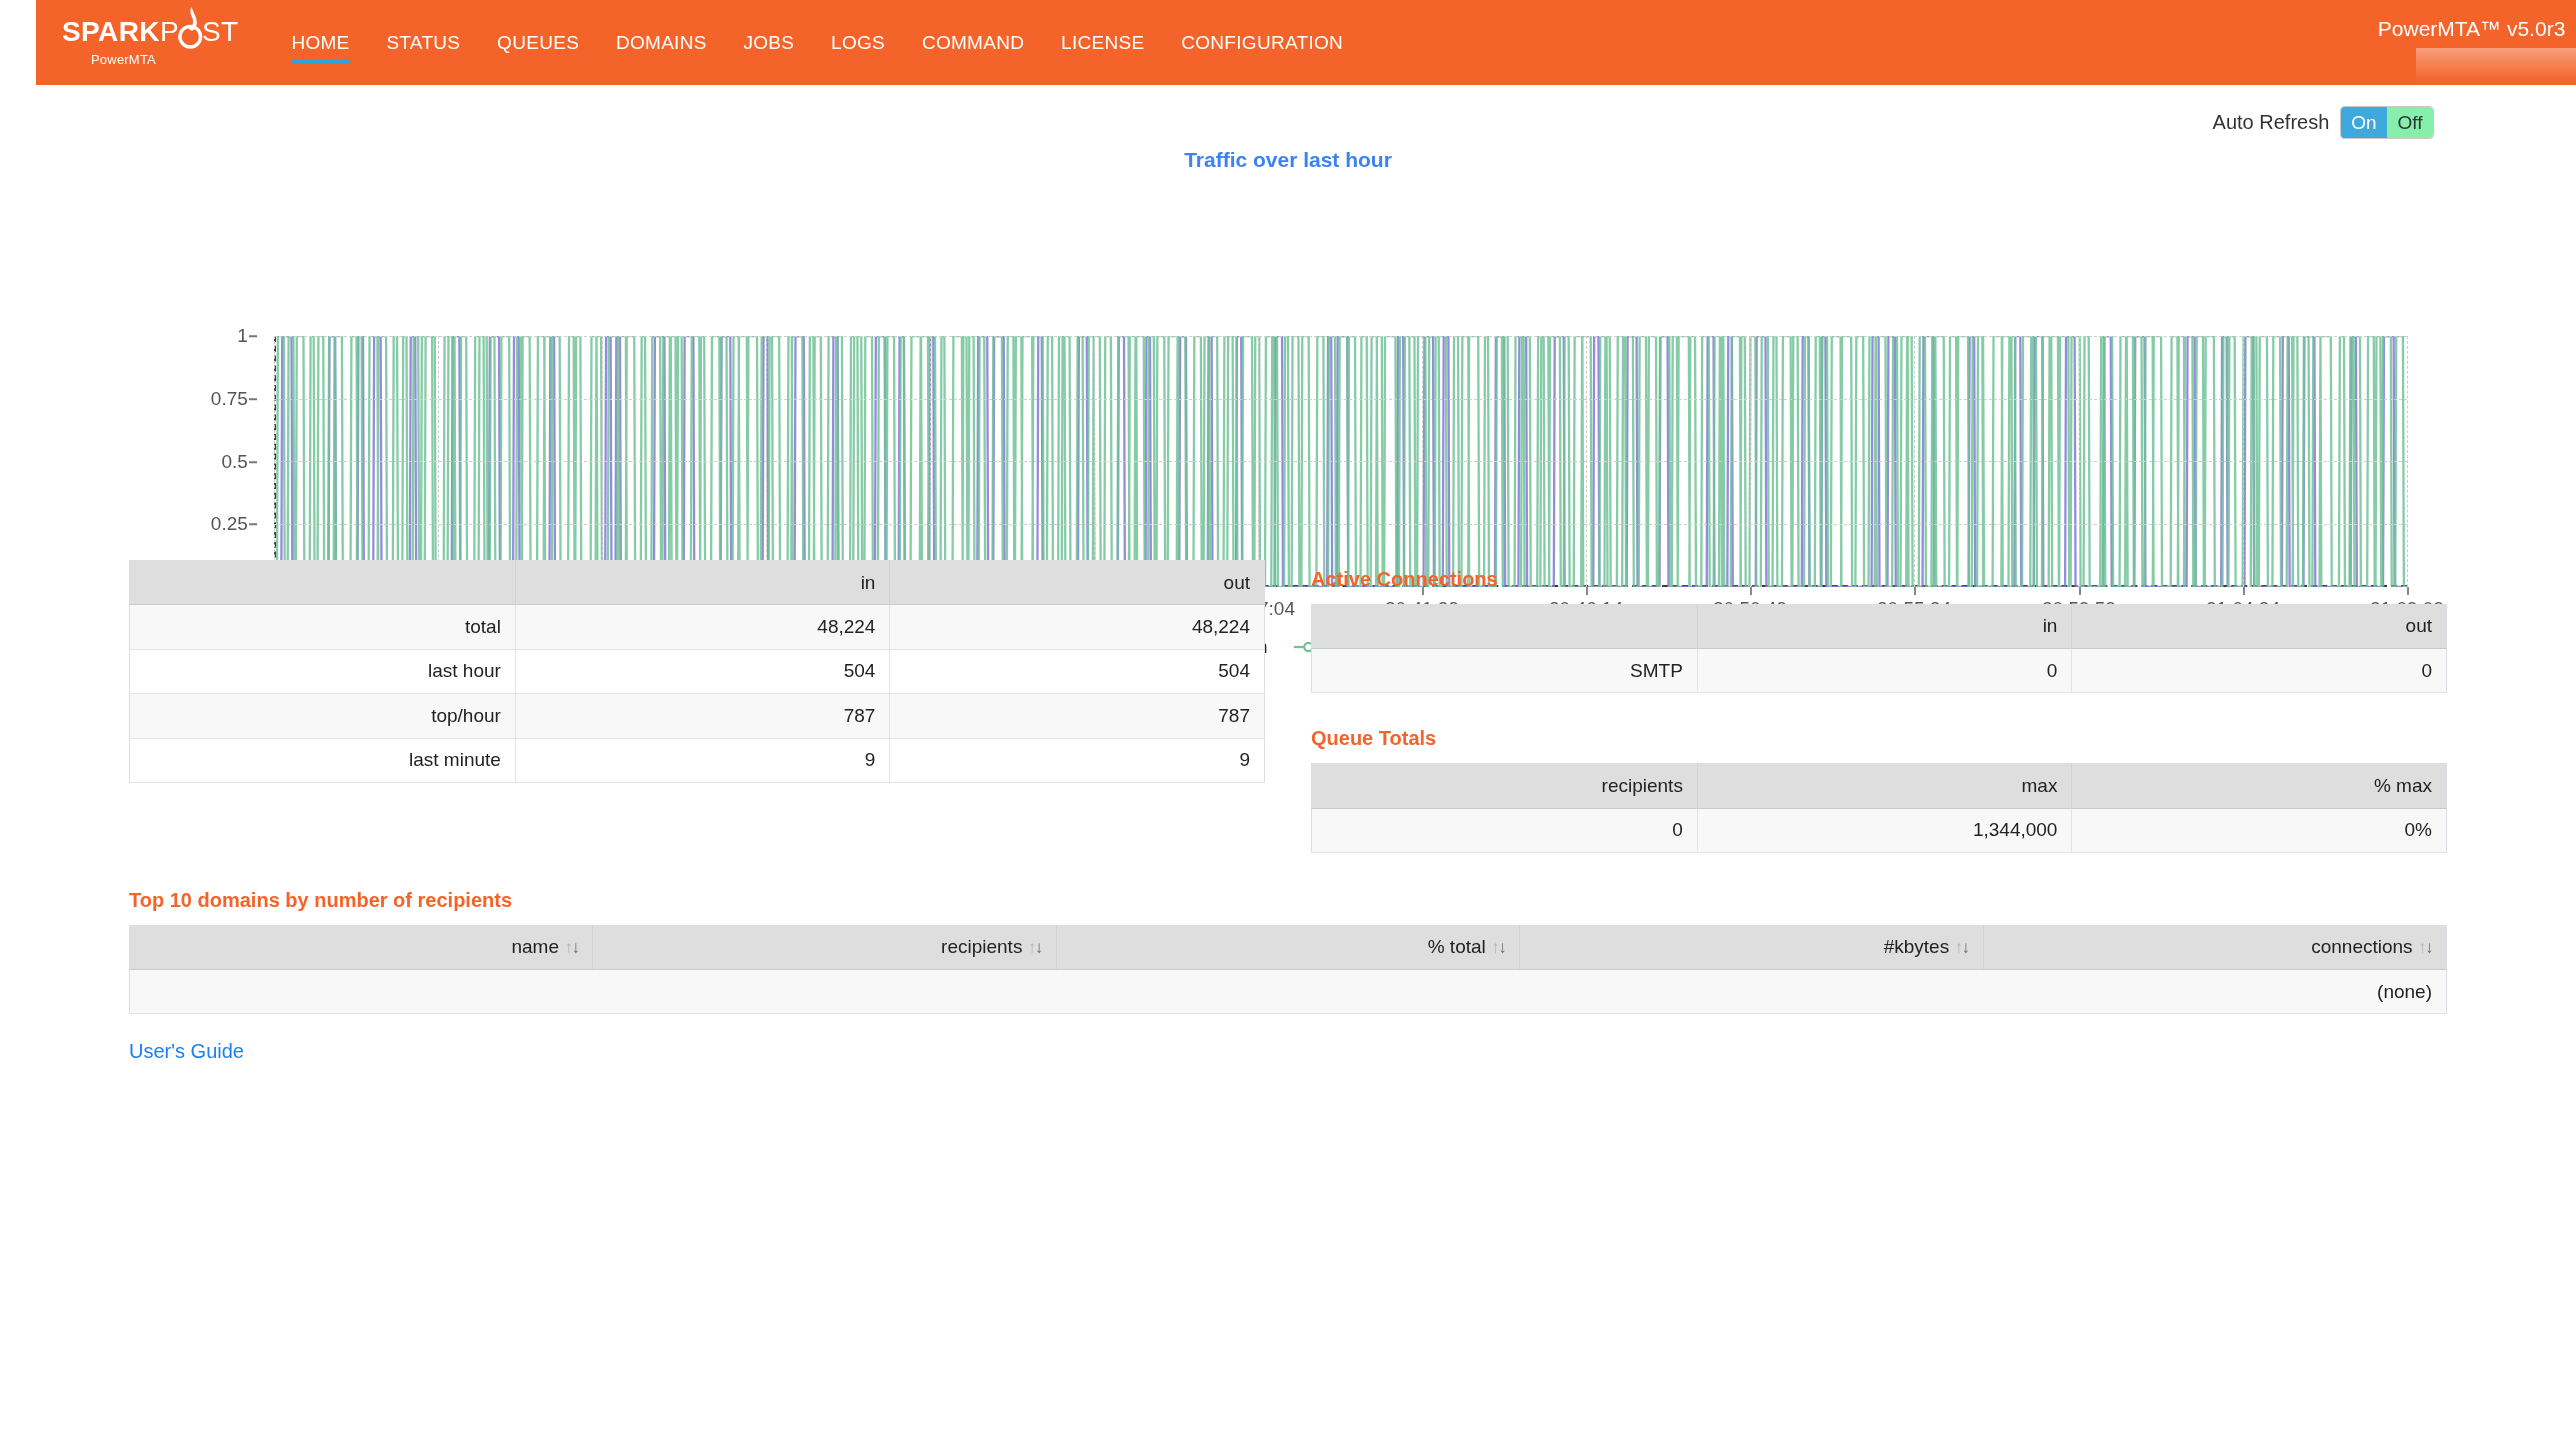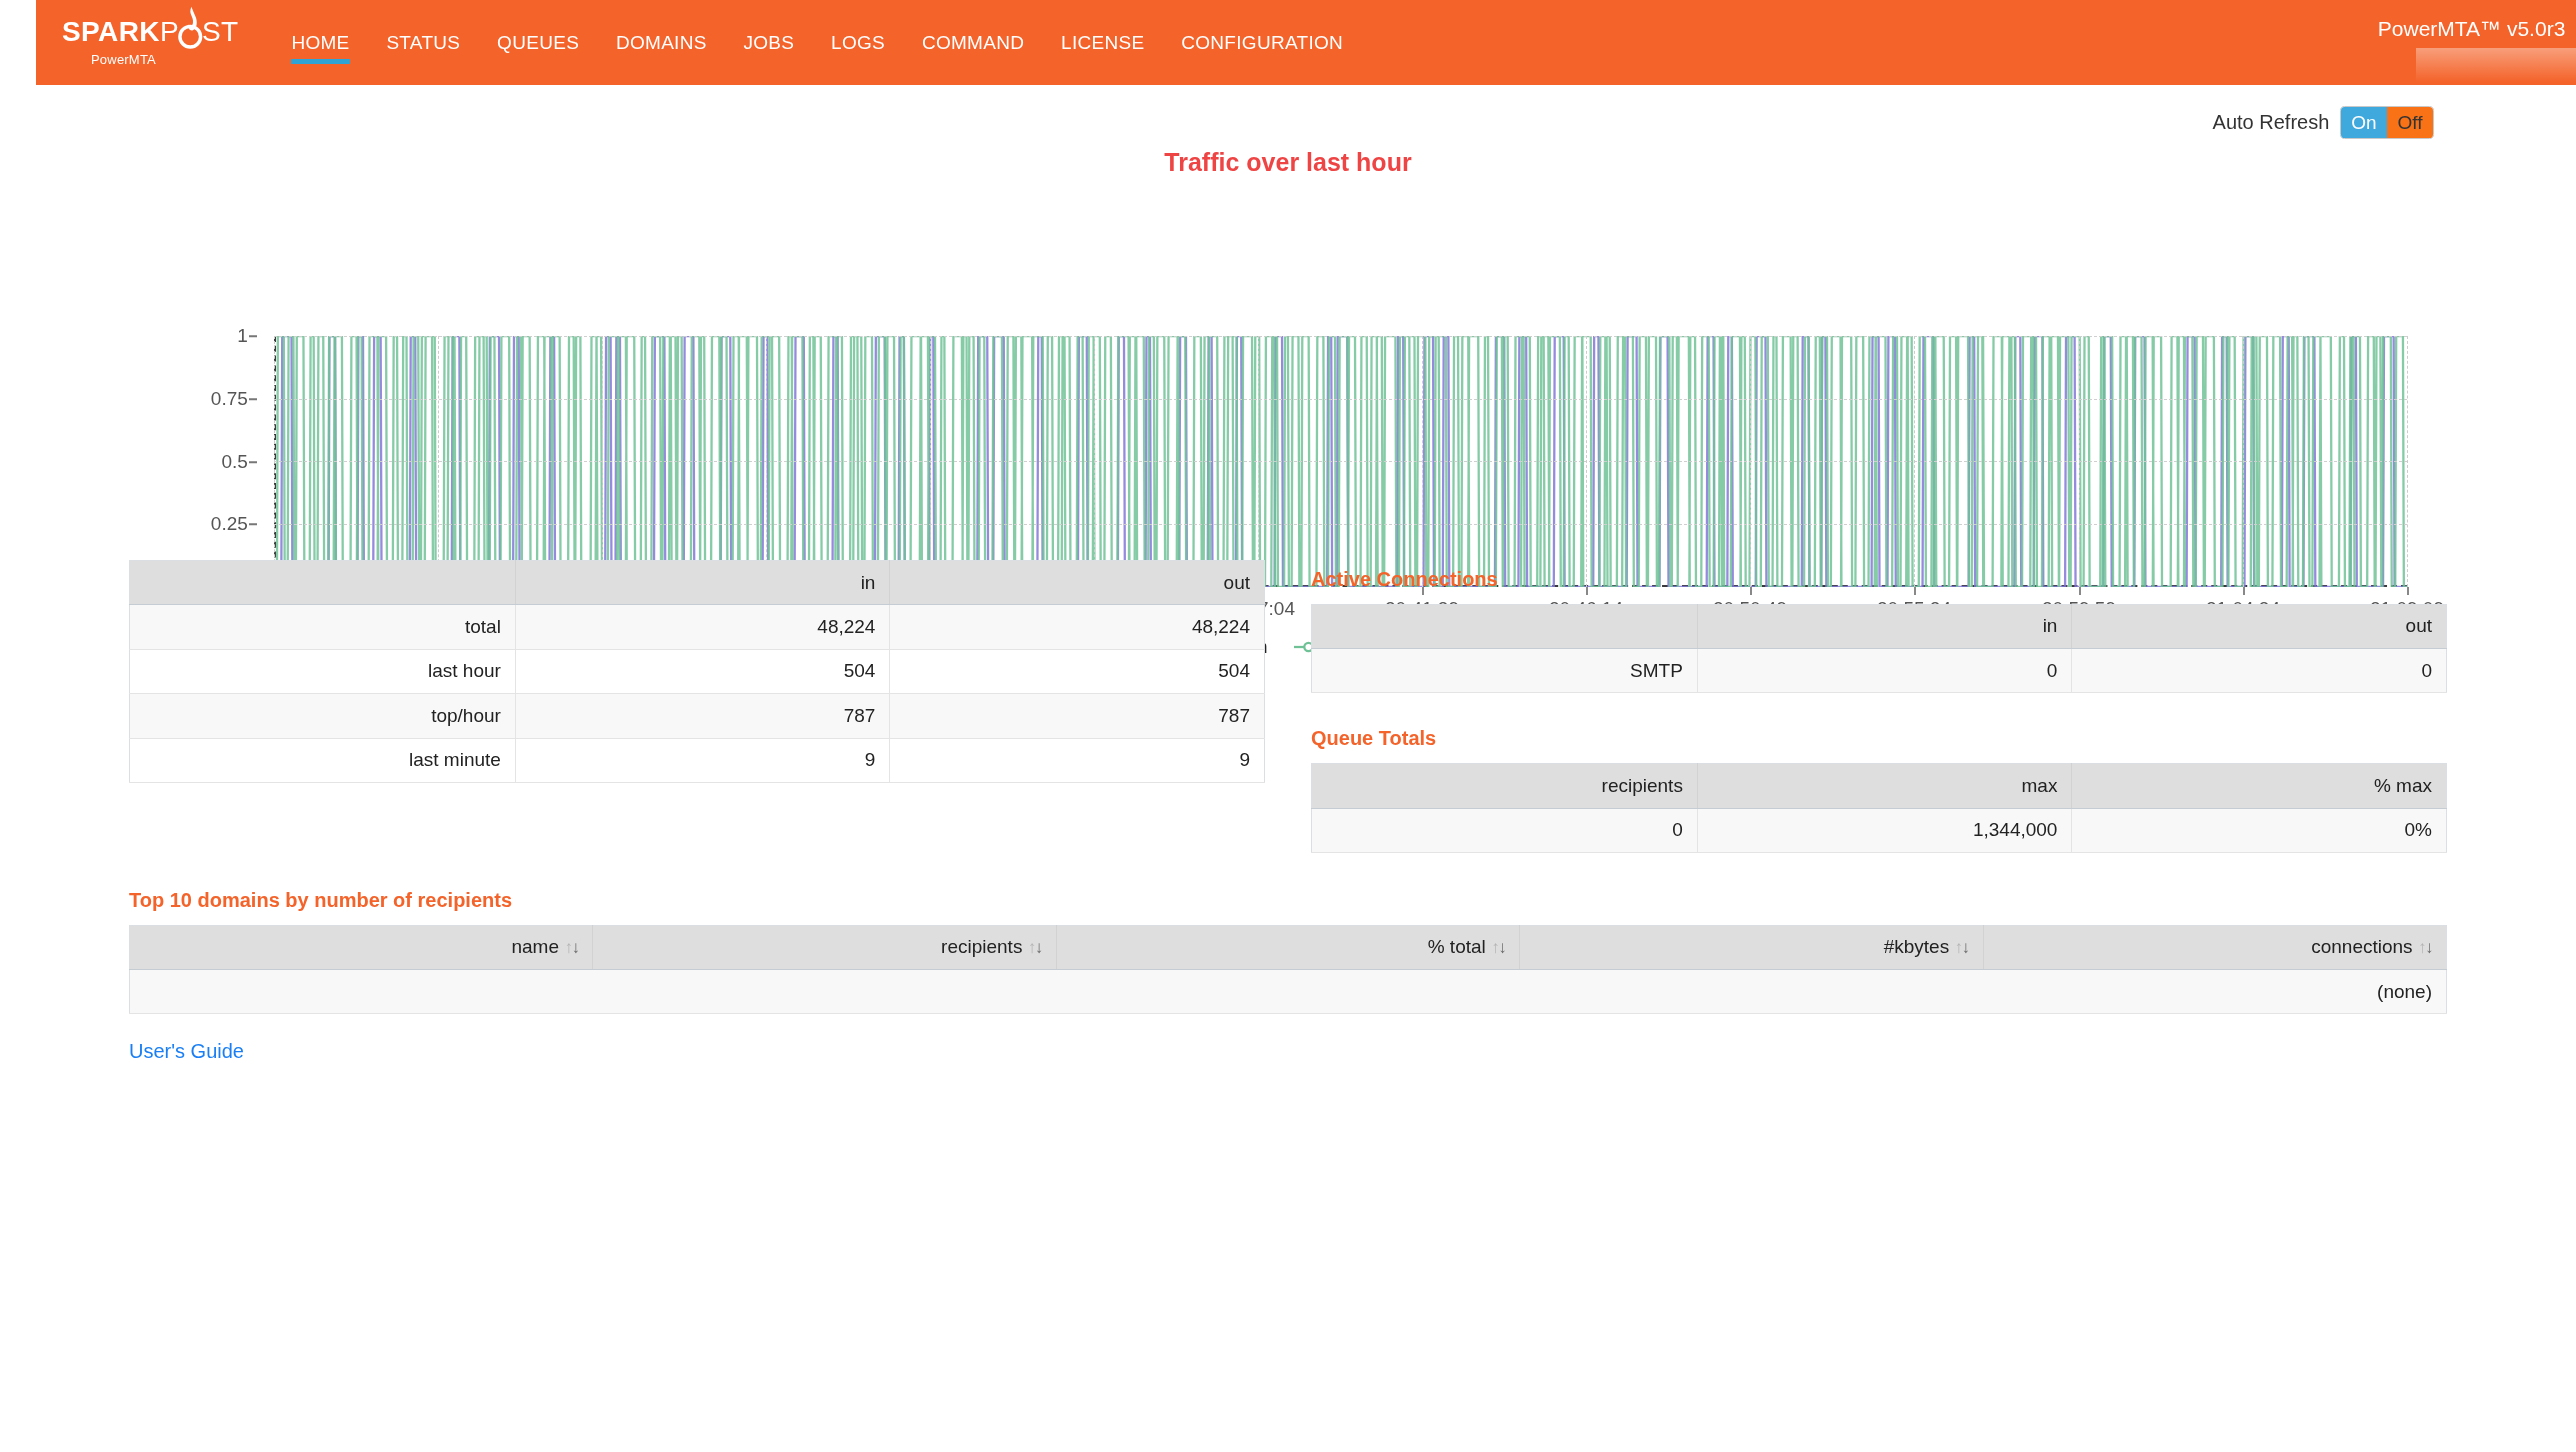--- a/index.html
+++ b/index.html
@@ -121,32 +121,32 @@
     border: 0.8px solid #c8c8c8;
     border-radius: 4.6px;
     overflow: hidden;
     height: 33px;
   }
   .toggle-btn {
     display: flex; align-items: center; justify-content: center;
     min-width: 46px;
     padding: 0 10px;
     font-size: 19px;
-    background: #f97316;
+    background: #86efac;
     color: #333;
     cursor: pointer;
   }
   .toggle-btn.on { background: #3fa9de; color: #ffffff; }
 
   
   .chart-block { position: relative; width: 2576px; height: 407px; }
   .chart-title {
     text-align: center;
-    color: #ef4444;
-    font-size: 25px;
+    color: #3b82f6;
+    font-size: 21px;
     font-weight: 600;
     padding-top: 9.2px;
   }
   .plot {
     position: absolute;
     left: 274px; top: 197px;
     width: 2133px; height: 251px;
   }
   .ylabels {
     position: absolute;

